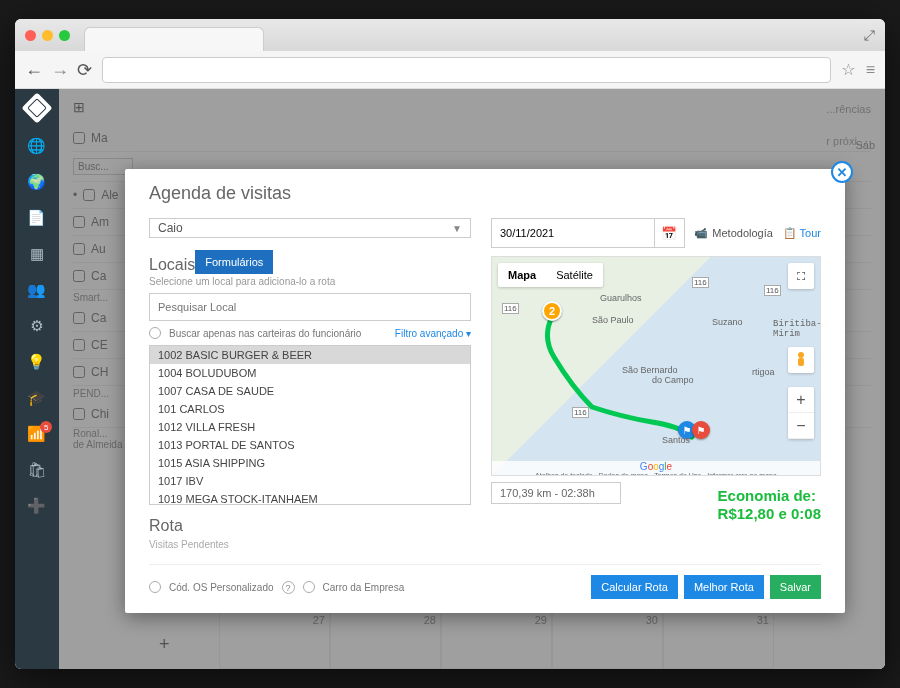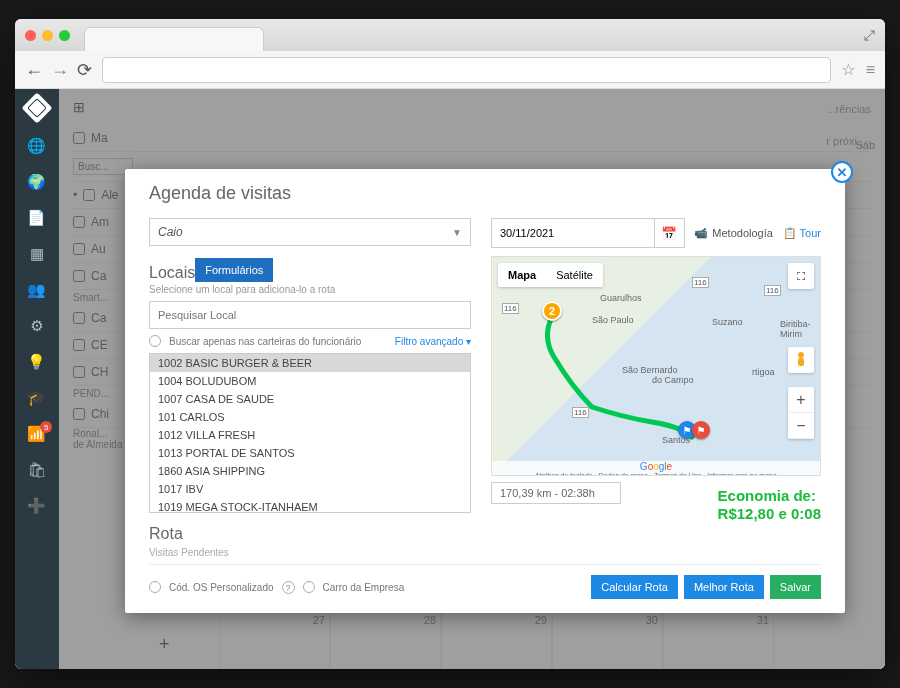--- a/index.html
+++ b/index.html
@@ -39,21 +39,21 @@
 
 .dim-overlay { position: absolute; left:44px; right:0; top:0; bottom:0; background: rgba(80,80,80,0.55); }
 
 .modal { position: absolute; left: 110px; top: 80px; right: 40px; bottom: 56px; background: #fff; border-radius: 2px; box-shadow: 0 4px 20px rgba(0,0,0,0.4); padding: 14px 24px; display:flex; flex-direction:column; }
 .modal-close { position:absolute; right:-8px; top:-8px; width:22px; height:22px; border:2px solid #1e88e5; color:#1e88e5; border-radius:50%; background:#fff; display:flex; align-items:center; justify-content:center; font-weight:bold; font-size:13px; cursor:pointer; }
 .modal-title { font-size: 18px; font-weight: 300; color: #666; margin-bottom: 14px; }
 .modal-body { display: flex; gap: 20px; flex:1; overflow:hidden; }
 .col-left { flex: 1; display:flex; flex-direction:column; }
 .col-right { width: 330px; display:flex; flex-direction:column; }
 
-.select-user { width:100%; height:28px; border:1px solid #ccc; padding:0 8px; font-size:12px; color:#555; background:#fff; display:flex; align-items:center; justify-content:space-between;font-style:italic; }
+.select-user { width:100%; height:20px; border:1px solid #ccc; padding:0 8px; font-size:12px; color:#555; background:#fff; display:flex; align-items:center; justify-content:space-between; }
 .caret { font-size:10px; color:#888; }
 
 .locais-head { display:flex; align-items:flex-end; margin:12px 0 2px; }
 .locais-title { font-size:16px; font-weight:300; color:#666; }
 .btn-form { background:#1e6fbf; color:#fff; border:none; padding:6px 10px; font-size:11px; cursor:pointer; }
 .hint { font-size:10px; color:#999; margin-bottom:6px; }
 .search-local { width:100%; height:28px; border:1px solid #ccc; padding:0 8px; font-size:11px; }
 .filter-row { display:flex; align-items:center; gap:8px; margin:6px 0; font-size:10px; color:#777; }
 .radio-dot { width:12px; height:12px; border:1px solid #aaa; border-radius:50%; }
 .filter-adv { margin-left:auto; color:#1e88e5; font-size:10px; }
@@ -81,21 +81,21 @@
 .pegman { position:absolute; right:6px; top:90px; width:26px; height:26px; background:#fff; border-radius:2px; box-shadow:0 1px 3px rgba(0,0,0,0.2); display:flex; align-items:center; justify-content:center; }
 .pegman svg { width:14px; height:18px; }
 .zoom { position:absolute; right:6px; top:130px; width:26px; background:#fff; border-radius:2px; box-shadow:0 1px 3px rgba(0,0,0,0.2); }
 .zoom div { height:26px; display:flex; align-items:center; justify-content:center; font-size:16px; color:#555; border-bottom:1px solid #eee; cursor:pointer; }
 .route-path { position:absolute; left:40px; top:50px; }
 .marker-orange { position:absolute; left:50px; top:44px; width:20px; height:20px; background:#ffa500; border-radius:50%; color:#fff; font-size:11px; font-weight:bold; display:flex; align-items:center; justify-content:center; border:2px solid #fff; box-shadow:0 1px 2px rgba(0,0,0,0.4); }
 .marker-flag { position:absolute; left:186px; top:164px; display:flex; }
 .flag-blue, .flag-red { width:18px; height:18px; border-radius:50%; display:flex; align-items:center; justify-content:center; color:#fff; font-size:10px; box-shadow:0 1px 2px rgba(0,0,0,0.4); }
 .flag-blue { background:#1e88e5; } .flag-red { background:#e74c3c; margin-left:-4px; }
 .map-cities { position:absolute; font-size:9px; color:#666; }
-.c1 { top:36px; left:108px; } .c2 { top:58px; left:100px; } .c4{top:60px; left:220px;} .c5{top:108px; left:130px;} .c6{top:118px; left:160px;} .c7{top:178px; left:170px;} .c8{top:62px; left:288px;} .c9{top:110px; left:260px;}
+.c1 { top:36px; left:108px; } .c2 { top:58px; left:100px; } .c4{top:60px; left:220px;} .c5{top:108px; left:130px;} .c6{top:118px; left:160px;} .c7{top:178px; left:170px;} .c8{top:62px; left:281px;font-family:Liberation Mono, monospace;} .c9{top:110px; left:260px;}
 .route-num { position:absolute; font-size:8px; background:#fff; padding:0 1px; color:#555; border:1px solid #aaa; }
 .rn1{top:46px;left:10px;} .rn2{top:150px;left:80px;} .rn3{top:20px;left:200px;} .rn4{top:28px;left:272px;}
 .map-attrib { position:absolute; bottom:0; left:0; right:0; height:14px; background:rgba(255,255,255,0.8); font-size:7px; color:#666; display:flex; justify-content:space-between; padding:0 4px; align-items:center;flex-direction:column; }
 .google-logo { font-family: Arial; font-size:10px; }
 
 .dist-box { margin-top:6px; border:1px solid #ccc; width:130px; padding:4px 8px; font-size:11px; color:#666; }
 .economy { position:absolute; right:24px; top: 318px; color:#1abc3c; font-size:15px; font-weight:bold; text-align:left; line-height:1.2; }
 
 .modal-footer { border-top:1px solid #eee; margin-top:auto; padding-top:10px; display:flex; align-items:center; gap:8px; font-size:10px; color:#777; }
 .modal-footer .r { width:12px; height:12px; border:1px solid #aaa; border-radius:50%; }
@@ -230,21 +230,21 @@
             <span>Buscar apenas nas carteiras do funcionário</span>
             <span class="filter-adv">Filtro avançado ▾</span>
           </div>
           <div class="locals-list">
             <div class="sel">1002 BASIC BURGER &amp; BEER</div>
             <div>1004 BOLUDUBOM</div>
             <div>1007 CASA DE SAUDE</div>
             <div>101 CARLOS</div>
             <div>1012 VILLA FRESH</div>
             <div>1013 PORTAL DE SANTOS</div>
-            <div>1860 ASIA SHIPPING</div>
+            <div>1015 ASIA SHIPPING</div>
             <div>1017 IBV</div>
             <div>1019 MEGA STOCK-ITANHAEM</div>
 
           </div>
           <div class="rota-title">Rota</div>
           <div class="rota-sub">Visitas Pendentes</div>
         </div>
 
         <div class="col-right">
           <div class="date-row">

